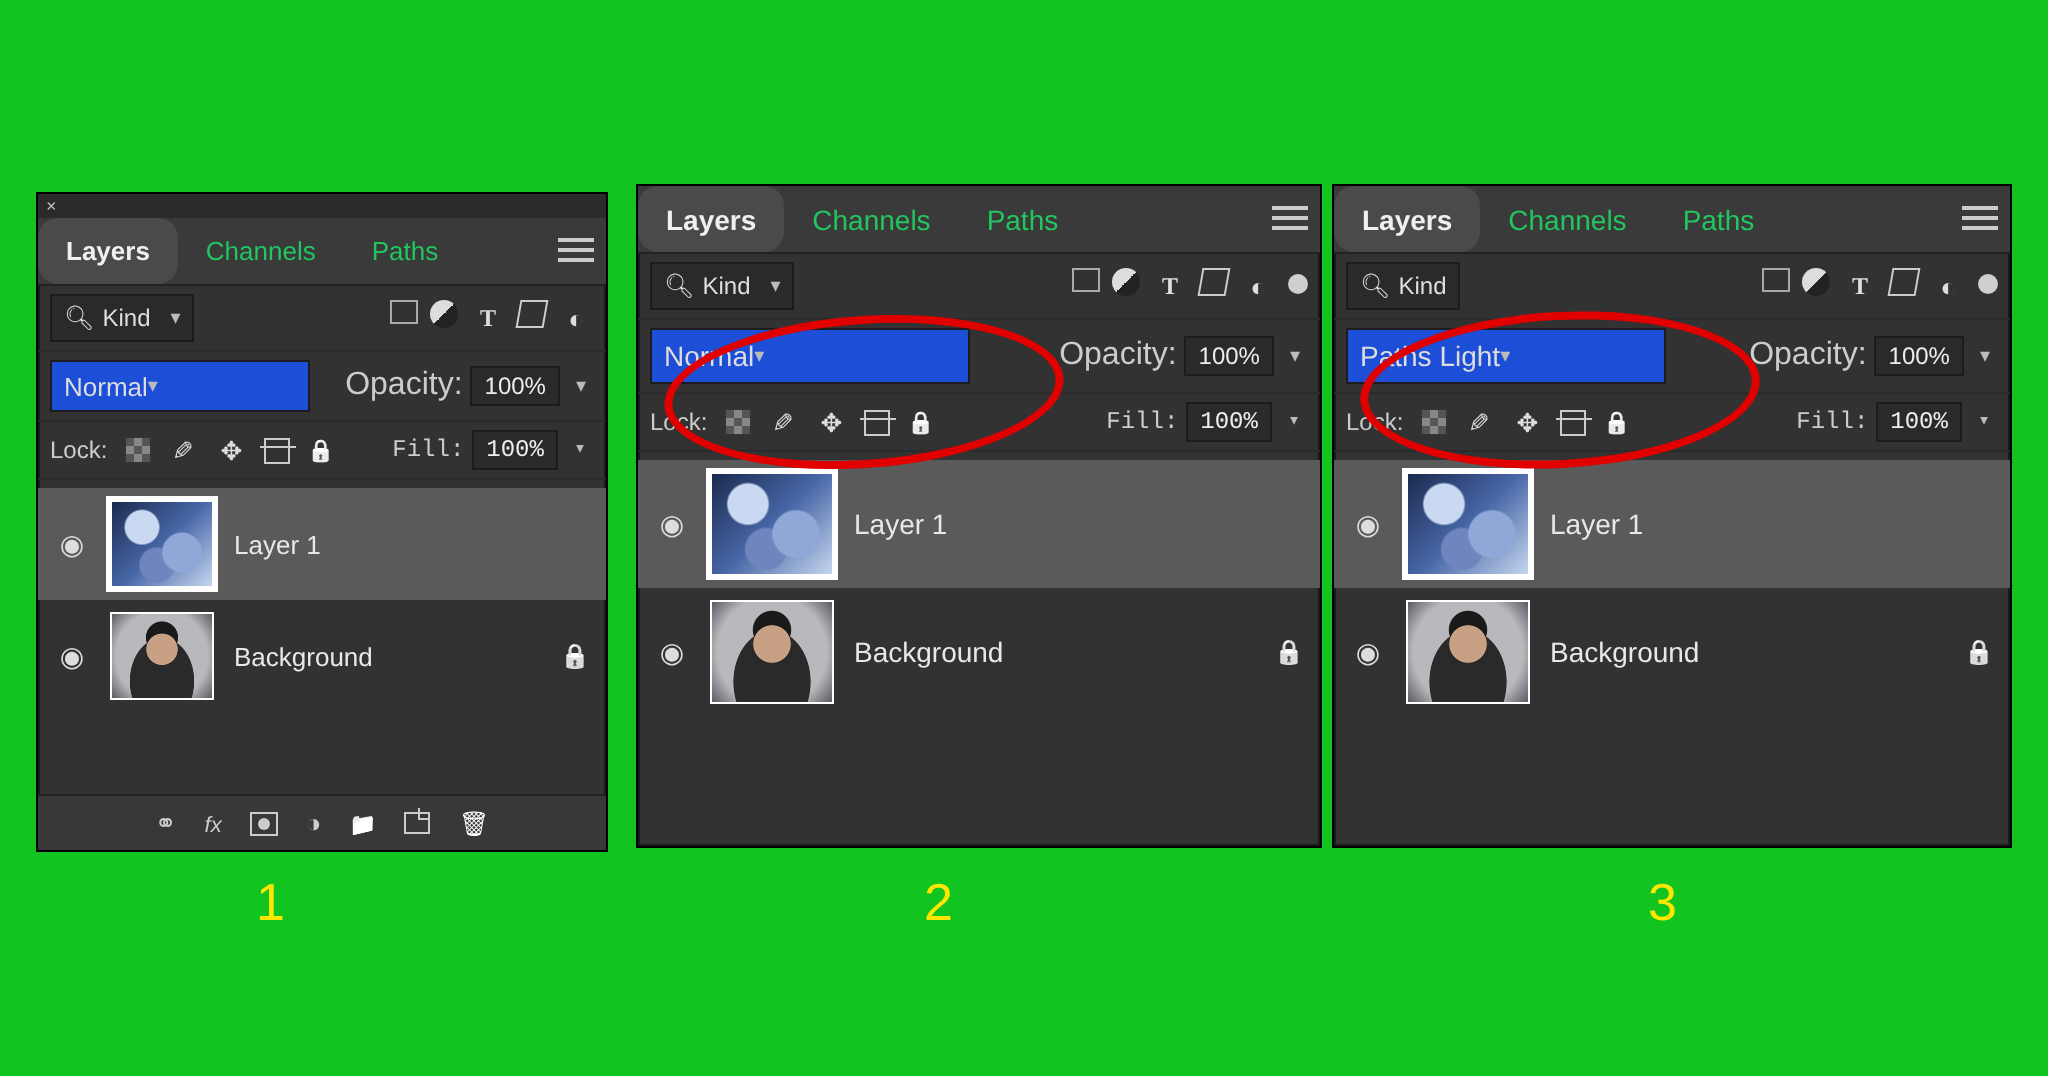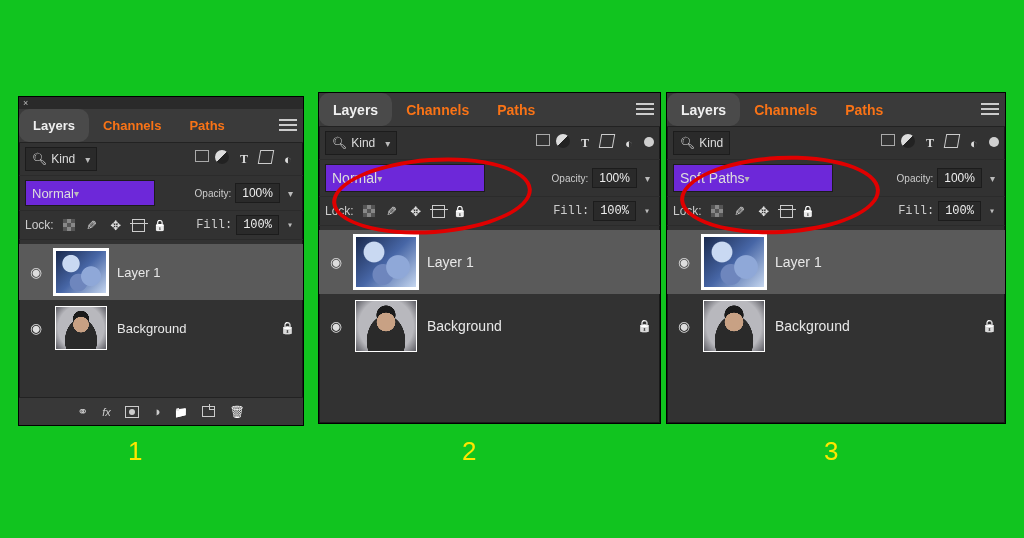--- a/index.html
+++ b/index.html
@@ -35,24 +35,23 @@
     height: 34px;
     display: flex;
     align-items: stretch;
     background: #3a3a3a;
     border-bottom: 1px solid #222;
     position: relative;
   }
   .tab {
     padding: 0 14px;
     display:flex; align-items:center;
-    color:#f97316;
+    color:#22c55e;
     font-size: 13px;
     cursor: pointer;
-    font-weight: bold;
   }
   .tab.active {
     background: #4a4a4a;
     color: #f0f0f0;
     font-weight: 600;
     border-radius: 10px;
   }
   .hamburger {
     position:absolute; right:6px; top:8px;
     width:18px; height:16px;
@@ -80,25 +79,25 @@
   }
   .fi.box { border:1px solid #aaa; width:14px; height:12px; }
   .fi.circ { width:14px; height:14px; border-radius:50%;
              background: linear-gradient(135deg,#ddd 50%, #222 50%); }
   .fi.t::after { content:"T"; font-family:Georgia,serif; font-weight:bold; }
   .fi.shape { width:14px;height:14px; border:1px solid #ccc; transform:skewX(-10deg); }
   .fi.light::after { content:"◐"; font-size:13px; }
   .fi.dot { width:10px;height:10px;border-radius:50%;background:#cfcfcf; margin-top:3px;}
 
   .blend-row select, .blend-box {
-    background:#6d28d9; border:1px solid #1c1c1c; color:#ddd;
+    background:#1d4ed8; border:1px solid #1c1c1c; color:#ddd;
     height:26px; padding:0 6px; font-size:13px;
   }
   .blend-box { display:inline-flex; align-items:center; }
-  .opacity-label { margin-left:auto; color:#ccc; font-size:10px; }
+  .opacity-label { margin-left:auto; color:#ccc; font-size:16px; }
   .pct-box {
     background:#2a2a2a; border:1px solid #1c1c1c; color:#eee;
     padding:2px 6px; font-size:12px; min-width:40px; text-align:center;
   }
   .carat-sm { font-size:10px; color:#bbb; padding:0 4px; }
 
   .lock-row { font-size:12px; color:#ccc; gap:8px; }
   .lock-icons { display:flex; gap:8px; align-items:center; }
   .li { width:16px; height:16px; display:inline-flex; align-items:center; justify-content:center; color:#ddd; font-size:13px;}
   .li.grid { background:
@@ -352,21 +351,21 @@
         <span class="fi box"></span>
         <span class="fi circ"></span>
         <span class="fi t"></span>
         <span class="fi shape"></span>
         <span class="fi light"></span>
         <span class="fi dot"></span>
       </div>
     </div>
 
     <div class="row blend-row">
-      <div class="blend-box dd" style="width:160px">Soft Paths</div>
+      <div class="blend-box dd" style="width:160px">Paths Light</div>
       <span class="opacity-label">Opacity:</span>
       <span class="pct-box">100%</span>
       <span class="carat-sm">▾</span>
     </div>
 
     <div class="row lock-row">
       <span>Lock:</span>
       <span class="lock-icons">
         <span class="li grid"></span>
         <span class="li brush"></span>

